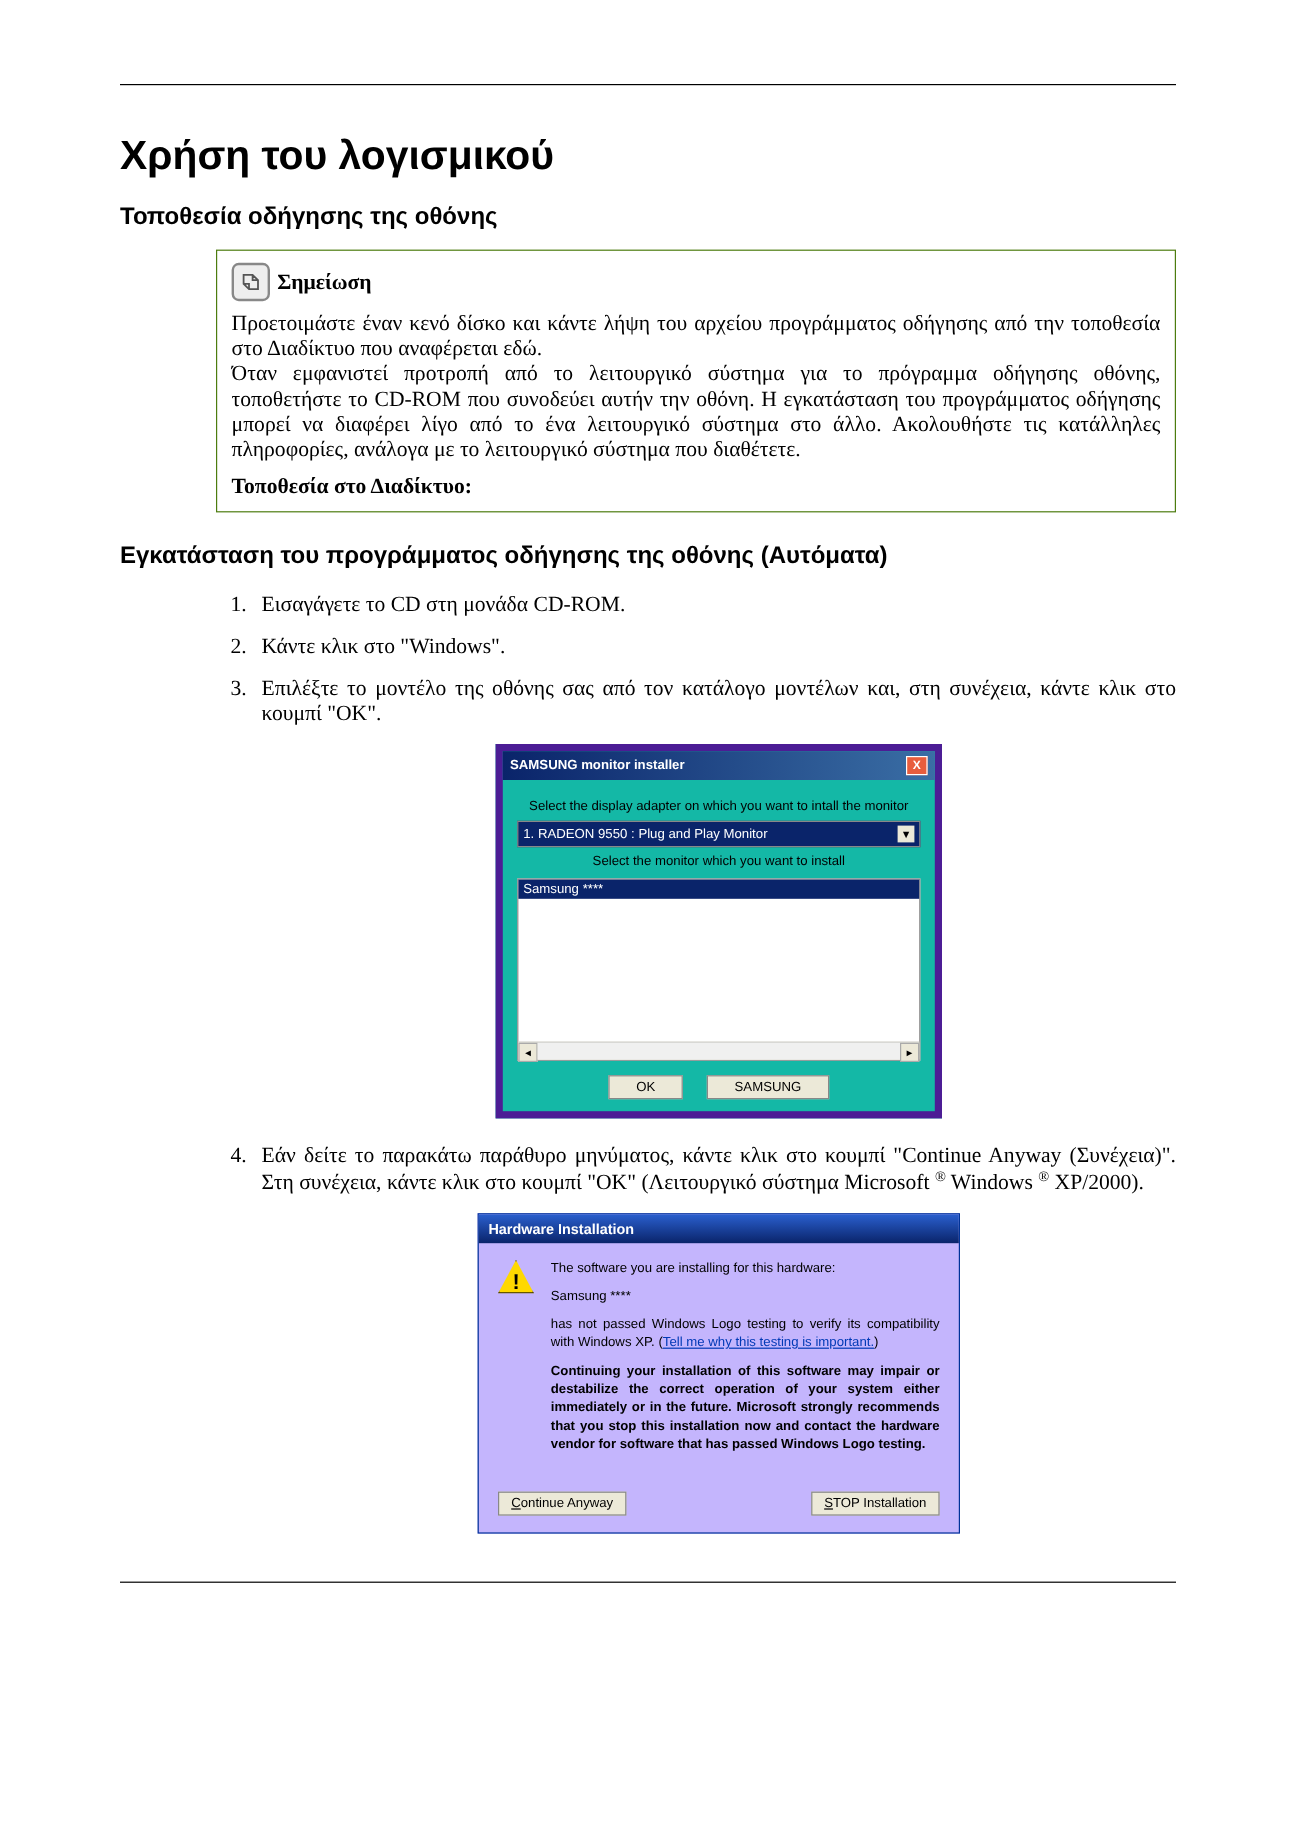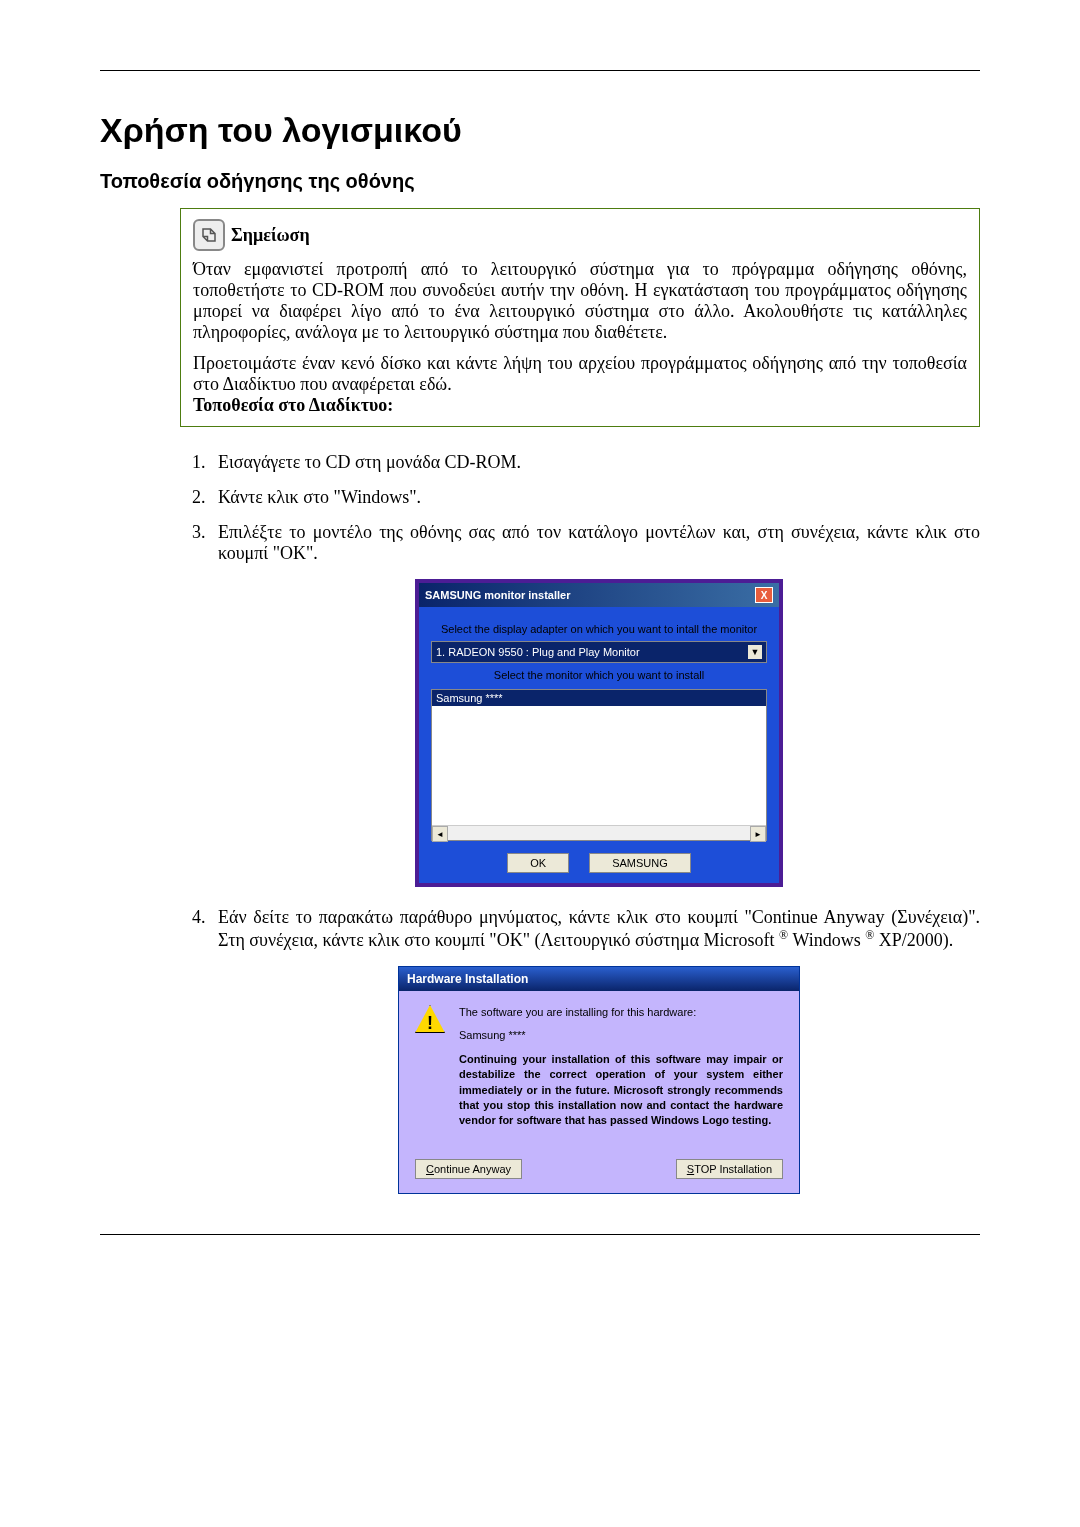--- a/index.html
+++ b/index.html
@@ -85,22 +85,22 @@
       padding-left: 8px;
       text-align: justify;
     }
     .dialog-container {
       display: flex;
       justify-content: center;
       margin: 15px 0 20px 0;
     }
     .dialog1 {
       width: 360px;
-      border: 4px solid #4c1d95;
-      background: #1d4ed8;
+      border: 6px solid #4c1d95;
+      background: #14b8a6;
       font-family: Tahoma, sans-serif;
       font-size: 11px;
     }
     .dialog1-title {
       background: linear-gradient(to right, #0a246a, #3a6ea5);
       color: #fff;
       padding: 4px 6px;
       font-weight: bold;
       display: flex;
       align-items: center;
@@ -284,25 +284,26 @@
 
   <div class="note-box">
     <div class="note-header">
       <div class="note-icon">
         <svg viewBox="0 0 24 24">
             <path d="M4 4 L14 4 L20 10 L20 20 L10 20 L4 14 Z M14 4 L14 10 L20 10 M4 14 L10 14 L10 20" fill="none" stroke="#555" stroke-width="2"></path>
           </svg>
       </div>
       <span class="note-title">Σημείωση</span>
     </div>
+    <p class="note-text" style="margin-bottom:0;">Προετοιμάστε έναν κενό δίσκο και κάντε λήψη του αρχείου προγράμματος οδήγησης από την τοποθεσία στο Διαδίκτυο που αναφέρεται εδώ.</p>
     <p class="note-text">Όταν εμφανιστεί προτροπή από το λειτουργικό σύστημα για το πρόγραμμα οδήγησης οθόνης, τοποθετήστε το CD-ROM που συνοδεύει αυτήν την οθόνη. Η εγκατάσταση του προγράμματος οδήγησης μπορεί να διαφέρει λίγο από το ένα λειτουργικό σύστημα στο άλλο. Ακολουθήστε τις κατάλληλες πληροφορίες, ανάλογα με το λειτουργικό σύστημα που διαθέτετε.</p>
-    <p class="note-text" style="margin-bottom:0;">Προετοιμάστε έναν κενό δίσκο και κάντε λήψη του αρχείου προγράμματος οδήγησης από την τοποθεσία στο Διαδίκτυο που αναφέρεται εδώ.</p>
     <div class="note-bold">Τοποθεσία στο Διαδίκτυο:</div>
   </div>
 
+  <h2>Εγκατάσταση του προγράμματος οδήγησης της οθόνης (Αυτόματα)</h2>
 
   <ol class="steps">
     <li>Εισαγάγετε το CD στη μονάδα CD-ROM.</li>
     <li>Κάντε κλικ στο "Windows".</li>
     <li>
       <span>Επιλέξτε το μοντέλο της οθόνης σας από τον κατάλογο μοντέλων και, στη συνέχεια, κάντε κλικ στο κουμπί "OK".</span>
 
       <div class="dialog-container">
         <div class="dialog1">
           <div class="dialog1-title">
@@ -341,20 +342,23 @@
           <div class="dialog2-title">Hardware Installation</div>
           <div class="dialog2-body">
             <div class="dialog2-icon">
               <div class="warn-triangle">
                   <span>!</span>
                 </div>
             </div>
             <div class="dialog2-content">
               <p>The software you are installing for this hardware:</p>
               <p>Samsung ****</p>
+              <p>
+                <span>has not passed Windows Logo testing to verify its compatibility with Windows XP. (</span><span class="dialog2-link">Tell me why this testing is important.</span><span>)</span>
+              </p>
               <p class="dialog2-bold">Continuing your installation of this software may impair or destabilize the correct operation of your system either immediately or in the future. Microsoft strongly recommends that you stop this installation now and contact the hardware vendor for software that has passed Windows Logo testing.</p>
             </div>
           </div>
           <div class="dialog2-buttons">
             <button class="dlg2-button"><span class="dlg2-underline">C</span><span>ontinue Anyway</span></button>
             <button class="dlg2-button"><span class="dlg2-underline">S</span><span>TOP Installation</span></button>
           </div>
         </div>
       </div>
     </li>

